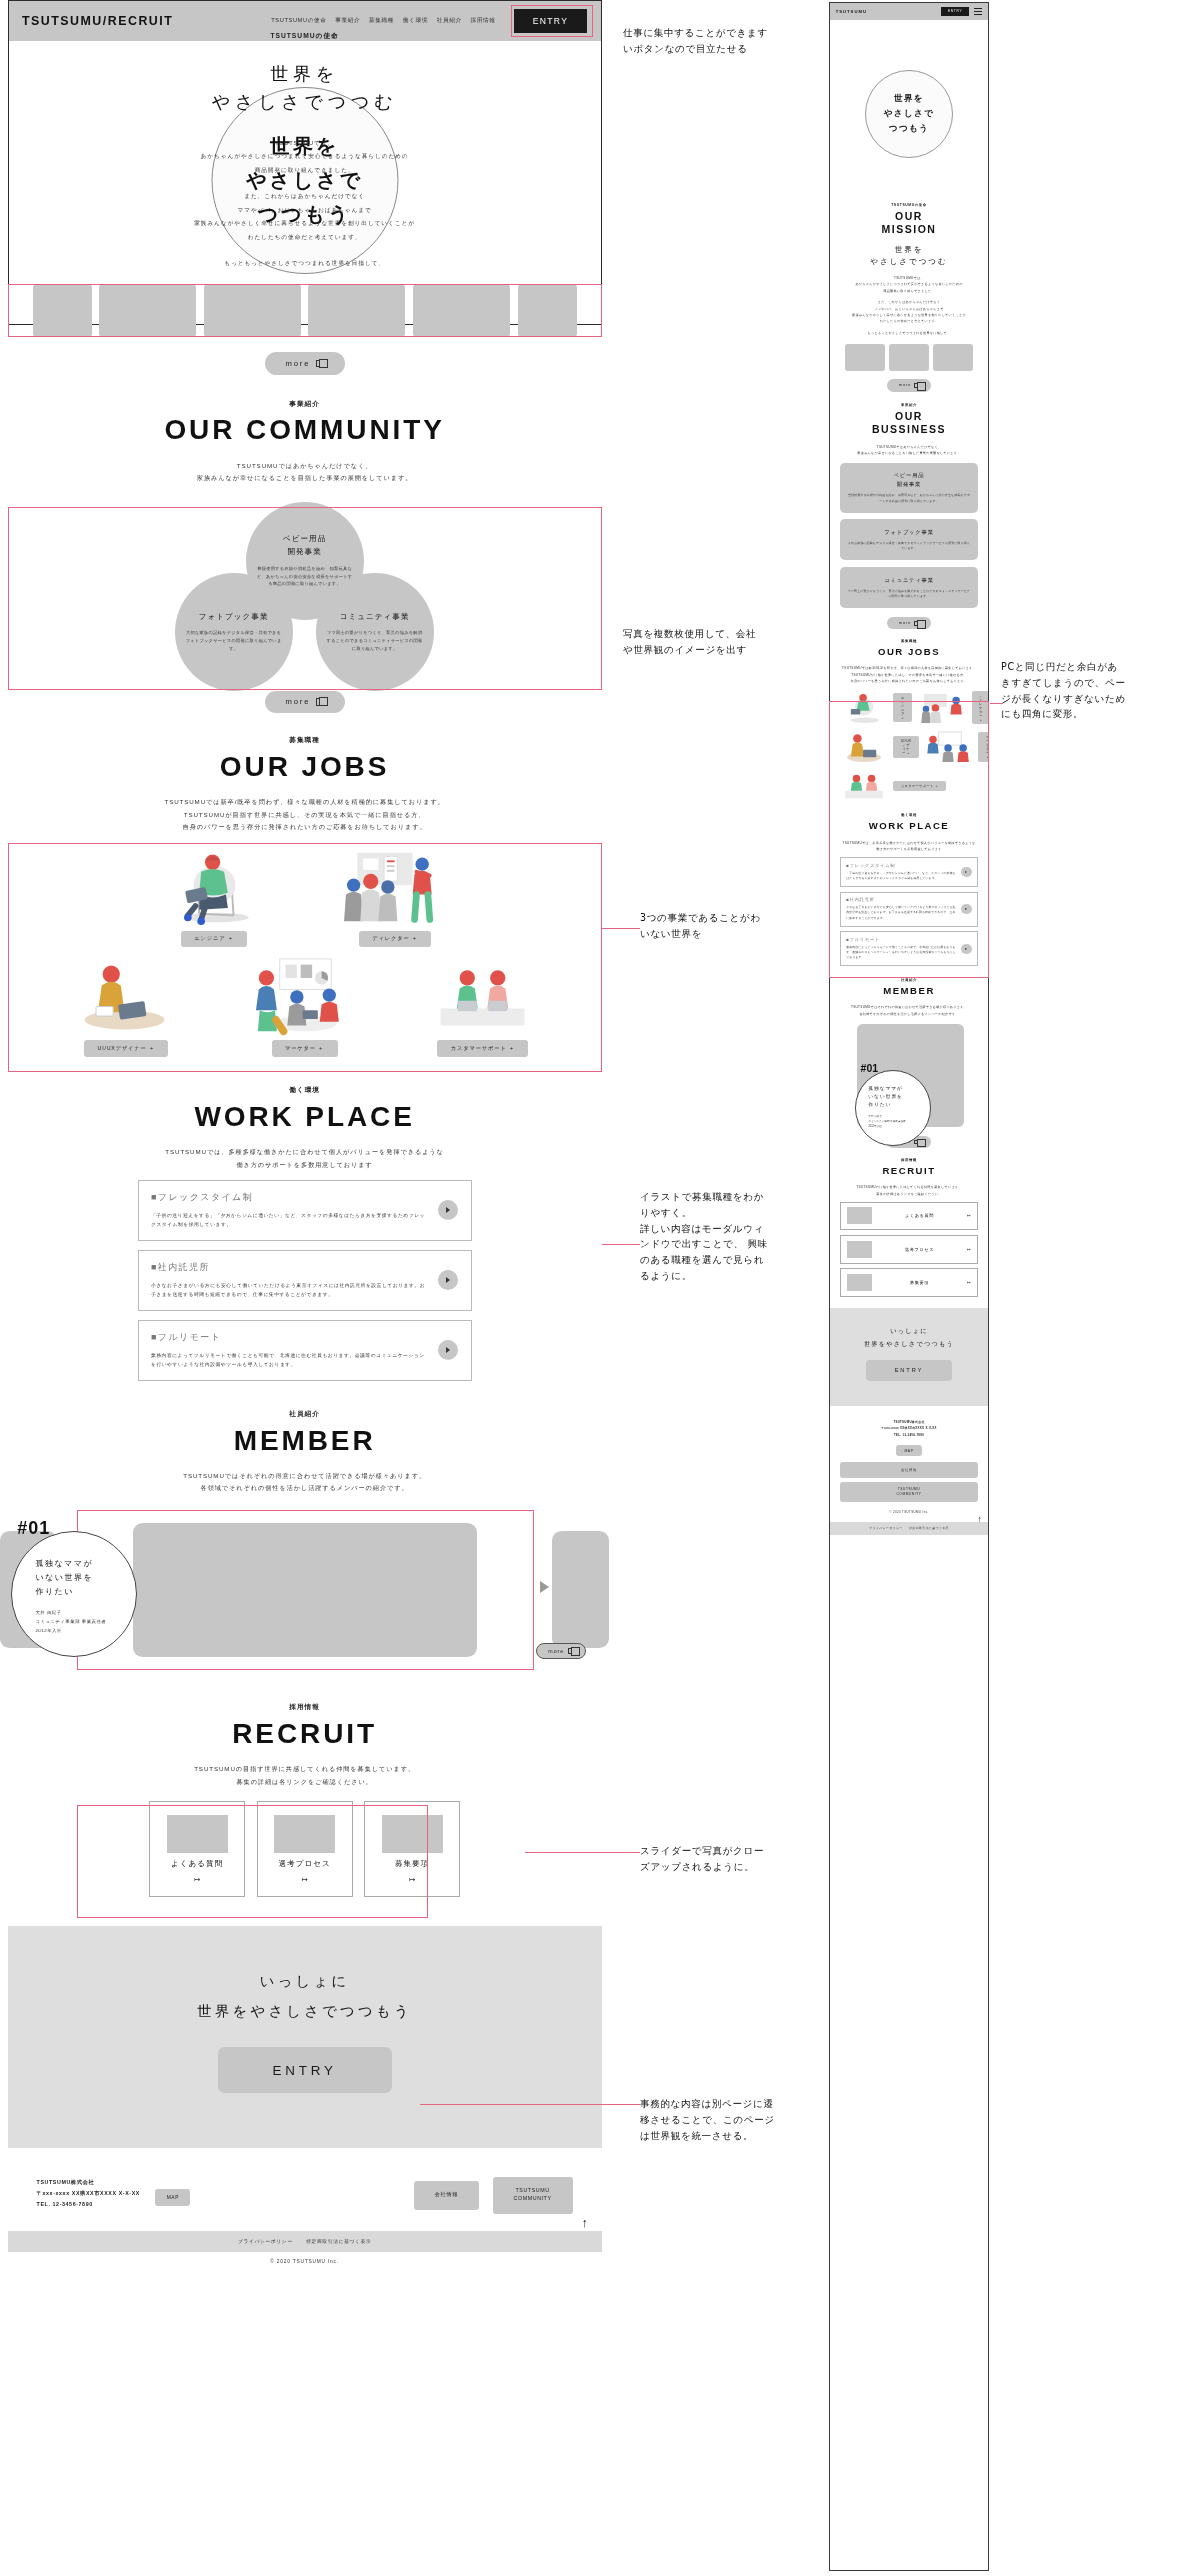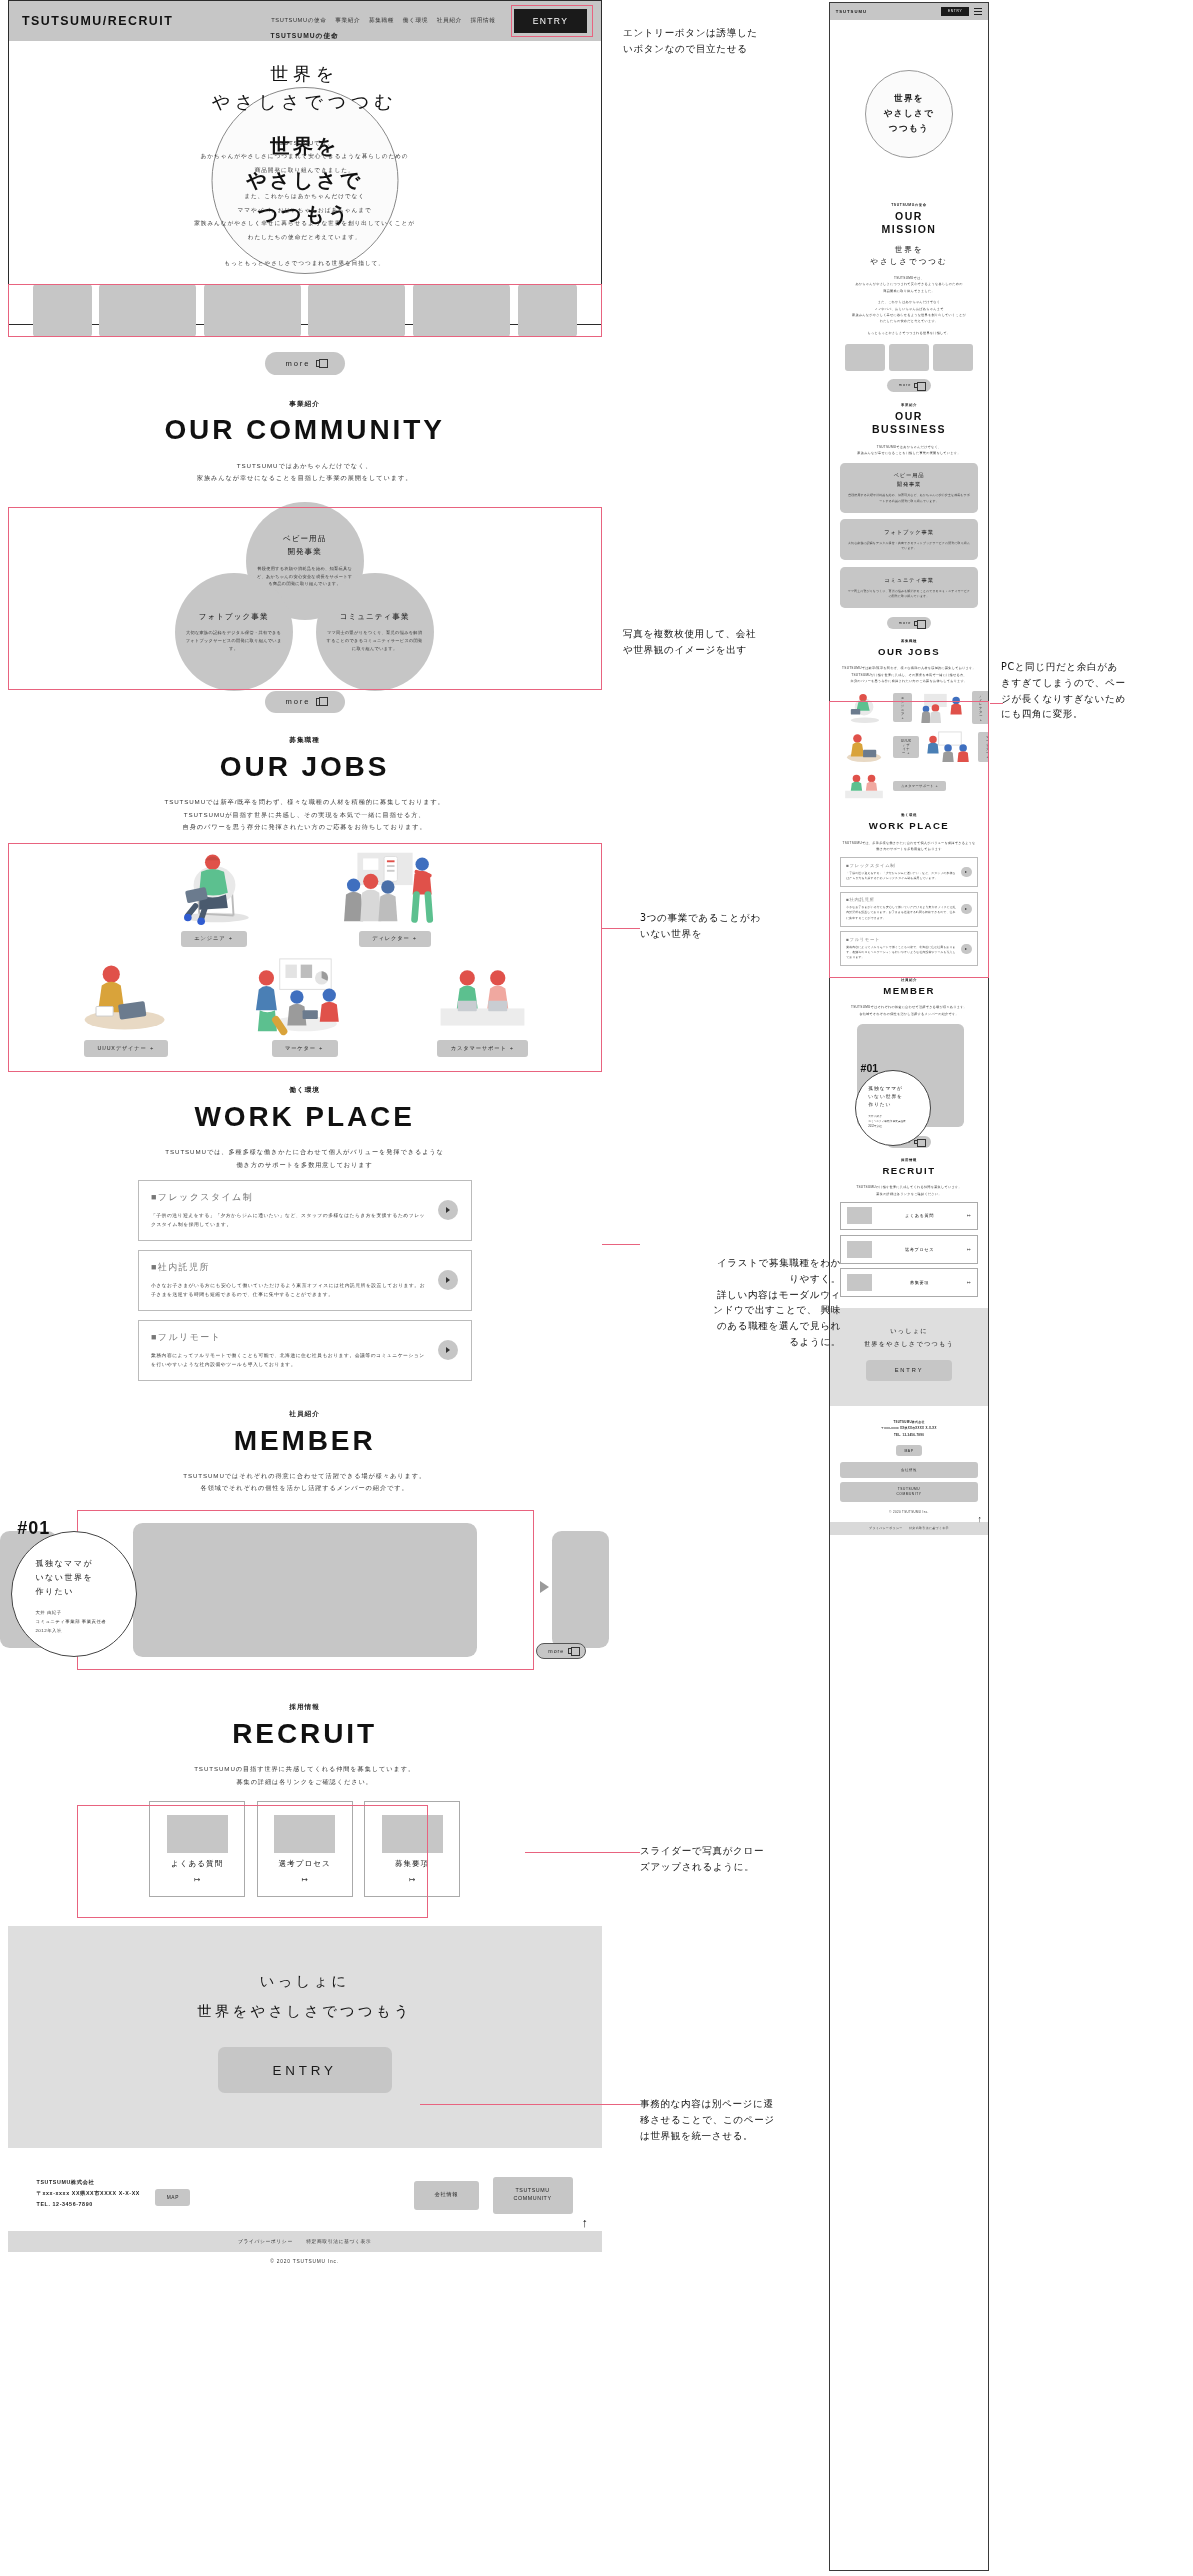--- a/index.html
+++ b/index.html
@@ -793,31 +793,31 @@
       </div>
       <div style="font-size:2.9px;letter-spacing:0.4px;color:#333;margin-top:8.6px;">© 2020 TSUTSUMU Inc.</div>
     </div>
     <div class="sp-fbar">
       <span>プライバシーポリシー</span>
       <span>特定商取引法に基づく表示</span>
       <span style="position:absolute;right:5.7px;top:-7.6px;font-size:8.6px;color:#222;">↑</span>
     </div>
   </div>
 
-  <div class="anno" style="left:623px; top:25px; width:201px; white-space:pre-line;">エントリーボタンは誘導した
+  <div class="anno" style="left:623px; top:25px; width:201px; white-space:pre-line;">仕事に集中することができます
 いボタンなので目立たせる</div>
 
   <div class="anno" style="left:623px; top:626px; width:201px; white-space:pre-line;">写真を複数枚使用して、会社
 や世界観のイメージを出す</div>
 
   <div class="anno" style="left:640px; top:910px; width:201px; white-space:pre-line;">3つの事業であることがわ
 いない世界を</div>
   <div class="anno-line" style="left:602px; top:928px; width:38px;"></div>
 
-  <div class="anno" style="left:640px; top:1255px; width:201px; white-space:pre-line;text-align:right;">イラストで募集職種をわか
+  <div class="anno" style="left:640px; top:1189px; width:201px; white-space:pre-line;">イラストで募集職種をわか
 りやすく。
 詳しい内容はモーダルウィ
 ンドウで出すことで、 興味
 のある職種を選んで見られ
 るように。</div>
   <div class="anno-line" style="left:602px; top:1244px; width:38px;"></div>
 
   <div class="anno" style="left:640px; top:1843px; width:201px; white-space:pre-line;font-family:Liberation Serif, serif;">スライダーで写真がクロー
 ズアップされるように。</div>
   <div class="anno-line" style="left:525px; top:1852px; width:115px;"></div>

